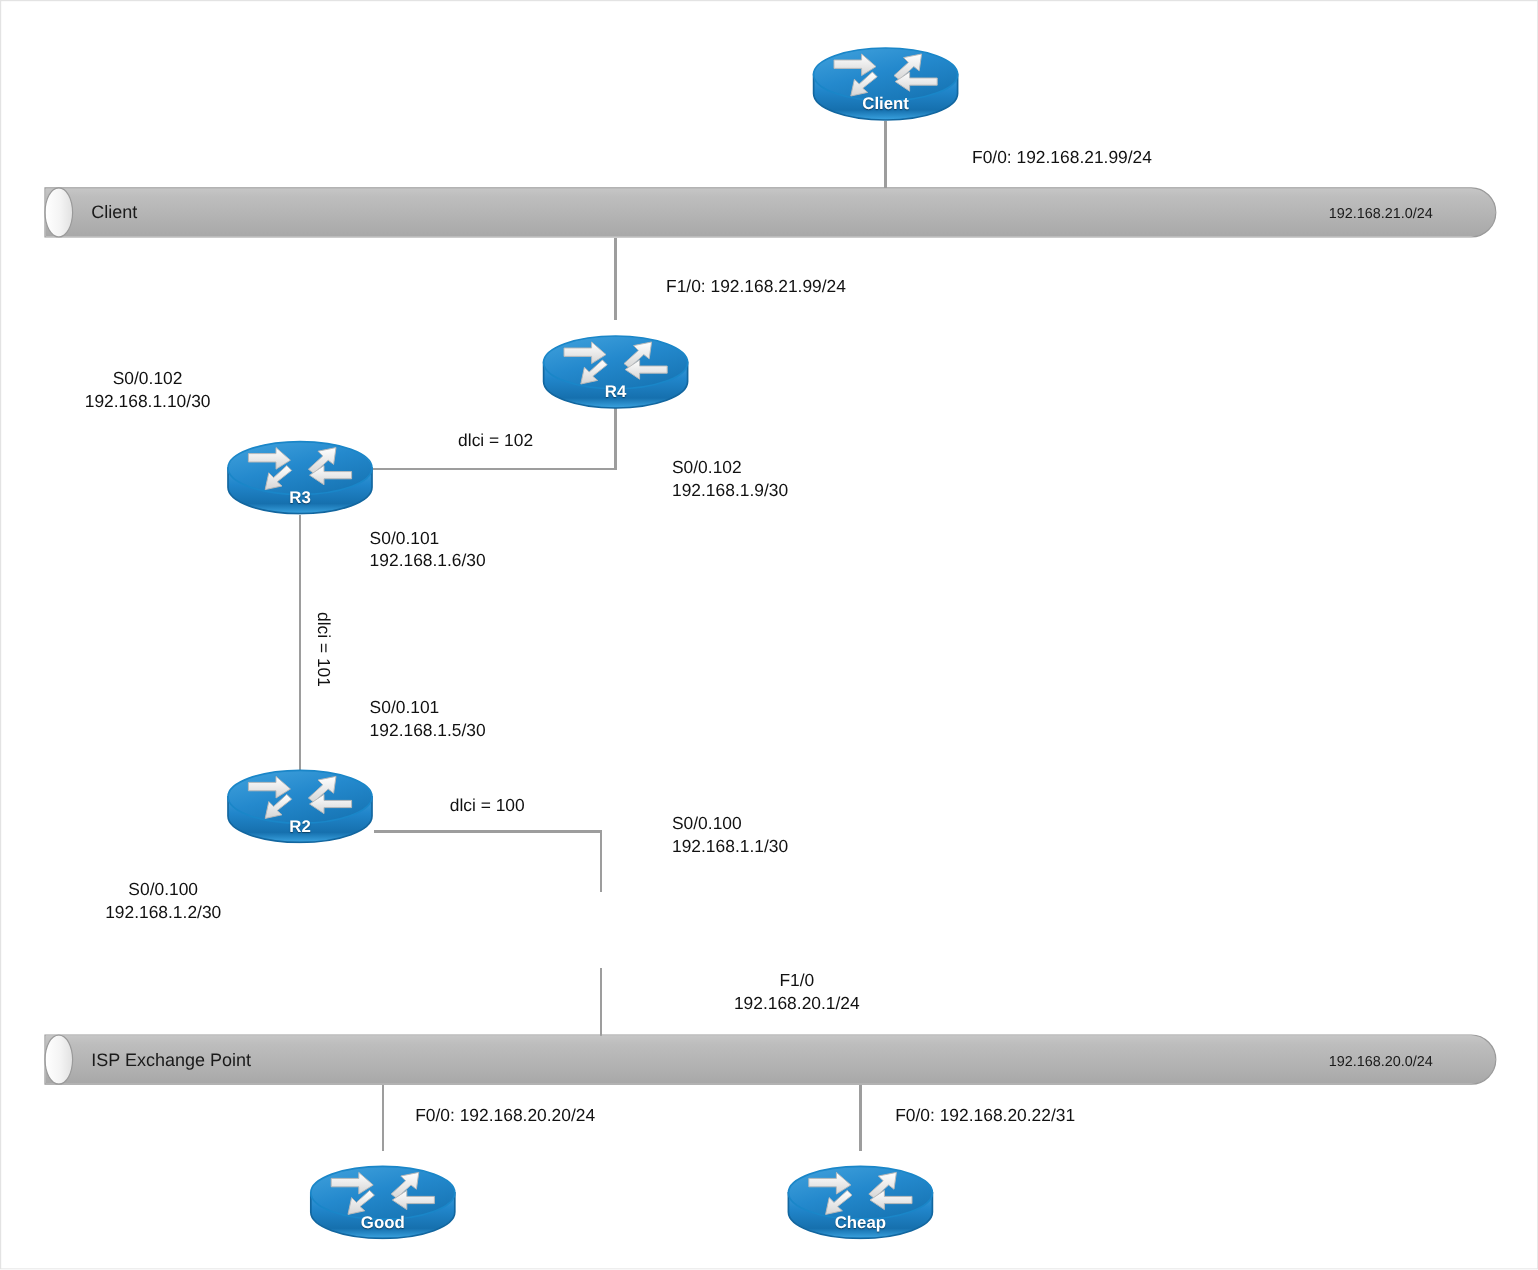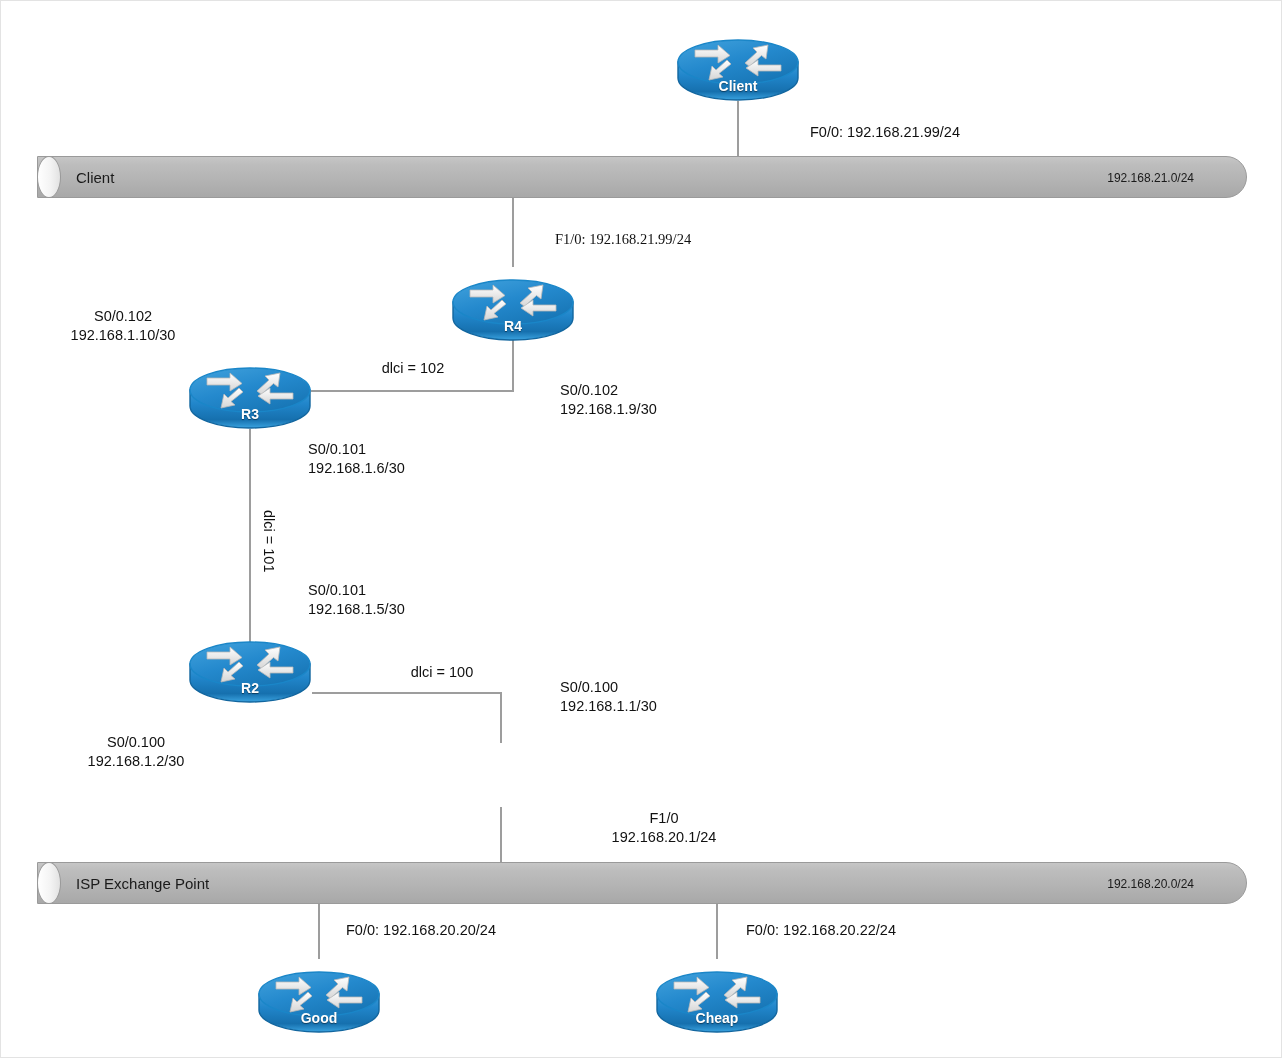--- a/index.html
+++ b/index.html
@@ -220,46 +220,46 @@
 
   <div class="router" style="left:256px; top:954px;">
     <svg width="124" height="78">
       <use href="#router-icon"></use>
     </svg>
     <div class="dev-label">Good</div>
   </div>
 
   <div class="note" style="left:766px; top:122px;margin-left:43px;">F0/0: 192.168.21.99/24</div>
 
-  <div class="note" style="left:554px; top:229px;font-family:Liberation Serif, serif;">F1/0: 192.168.21.99/24</div>
+  <div class="note" style="left:554px; top:229px;">F1/0: 192.168.21.99/24</div>
 
   <div class="note center" style="left:122px; top:306px;">S0/0.102
 192.168.1.10/30</div>
 
   <div class="note center" style="left:412px; top:358px;">dlci = 102</div>
 
   <div class="note" style="left:559px; top:380px;">S0/0.102
 192.168.1.9/30</div>
 
   <div class="note" style="left:307px; top:439px;">S0/0.101
 192.168.1.6/30</div>
 
   <div class="note vert" style="left:277px; top:509px;">dlci = 101</div>
 
   <div class="note" style="left:307px; top:580px;">S0/0.101
 192.168.1.5/30</div>
 
-  <div class="note center" style="left:405px; top:662px;margin-left:36px;">dlci = 100</div>
+  <div class="note center" style="left:405px; top:662px;">dlci = 100</div>
 
   <div class="note" style="left:559px; top:677px;">S0/0.100
 192.168.1.1/30</div>
 
   <div class="note center" style="left:135px; top:732px;">S0/0.100
 192.168.1.2/30</div>
 
   <div class="note center" style="left:663px; top:808px;">F1/0
 192.168.20.1/24</div>
 
   <div class="note" style="left:345px; top:920px;">F0/0: 192.168.20.20/24</div>
 
-  <div class="note" style="left:745px; top:920px;">F0/0: 192.168.20.22/24</div>
+  <div class="note" style="left:745px; top:920px;">F0/0: 192.168.20.22/31</div>
 
 </div>
 
 </body></html>

